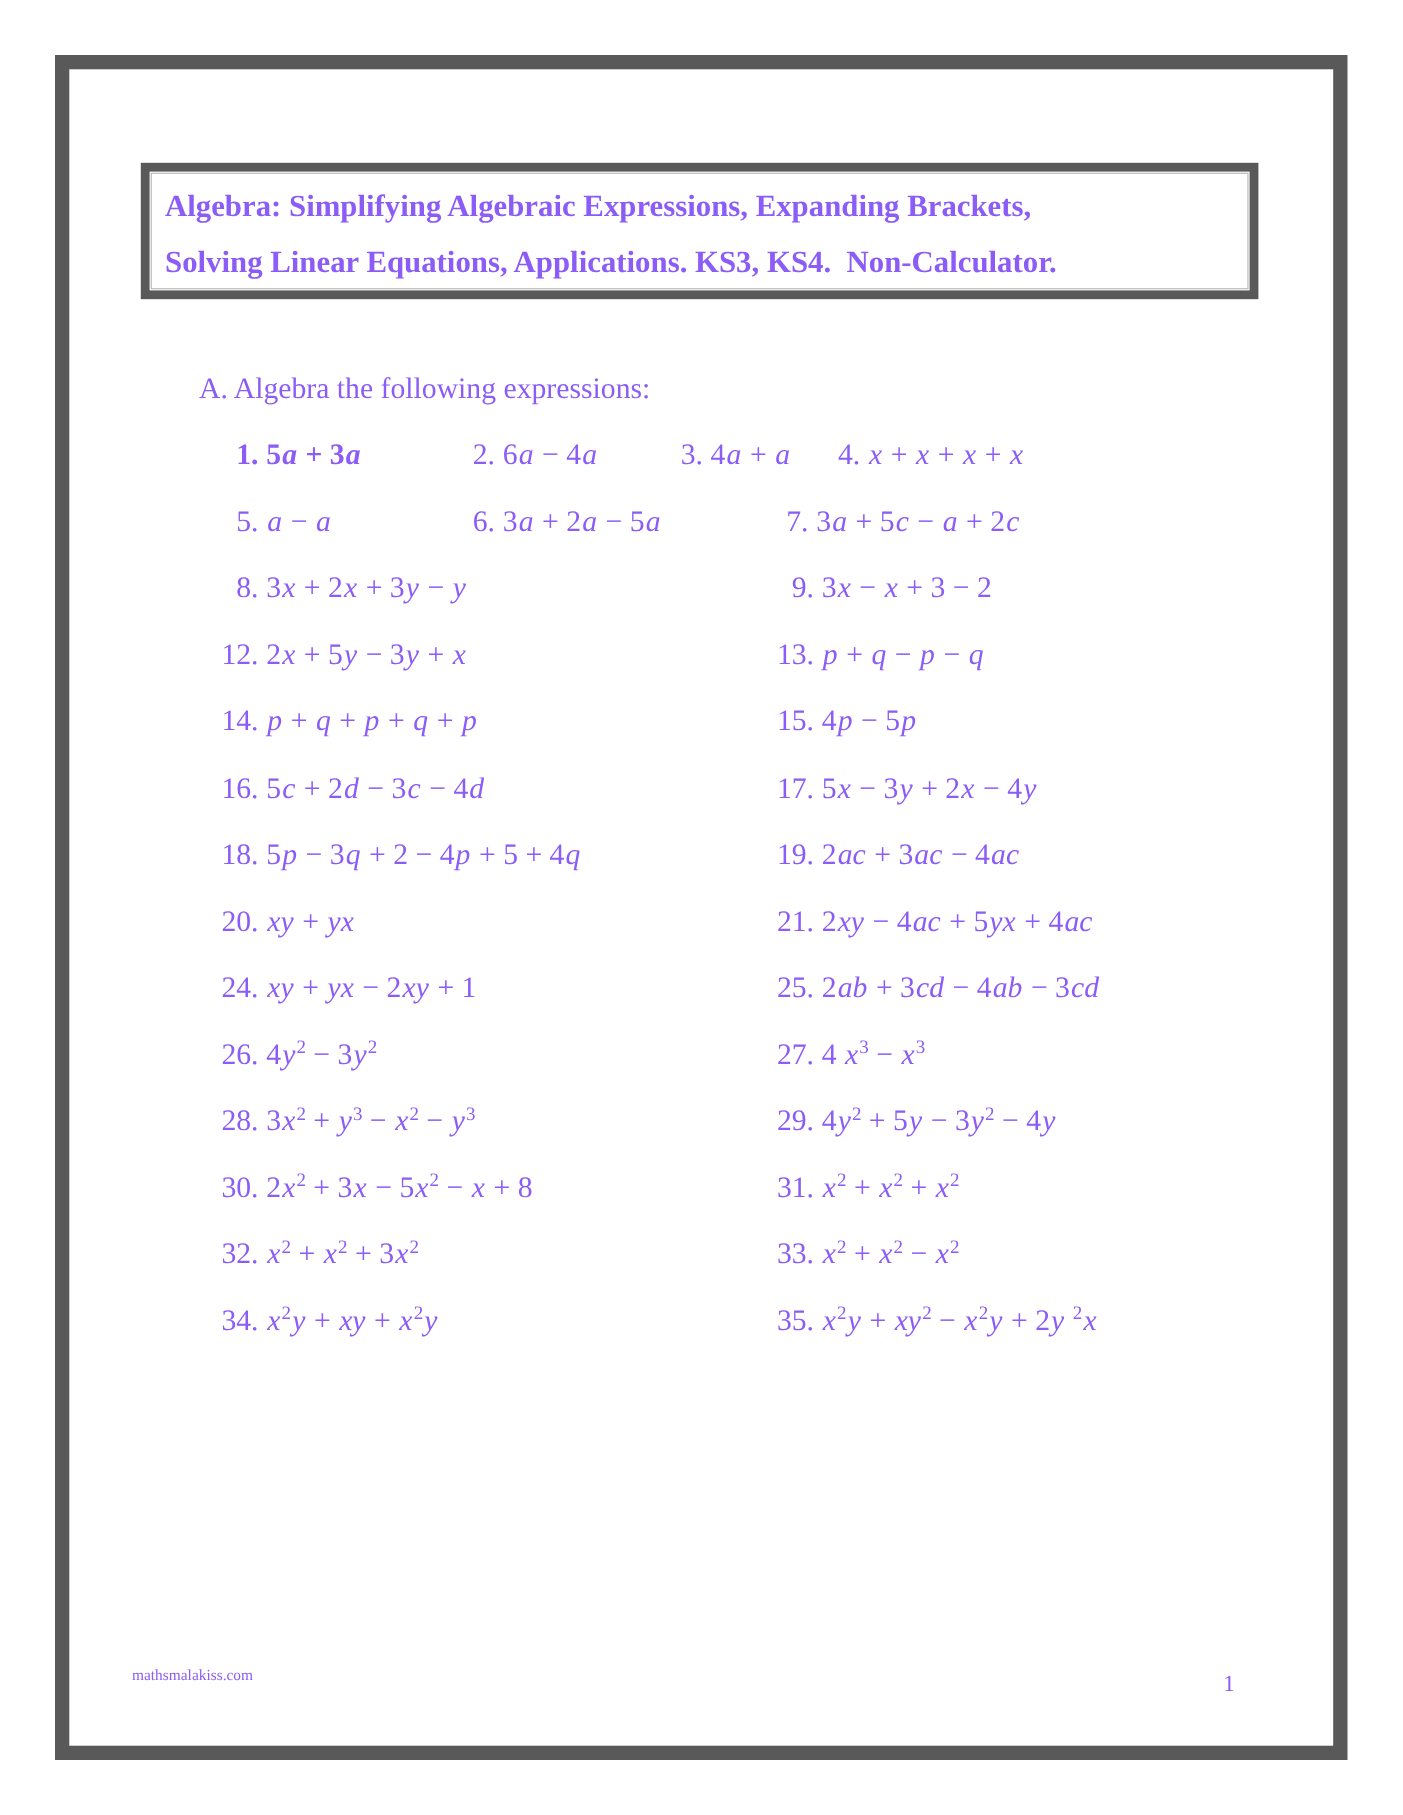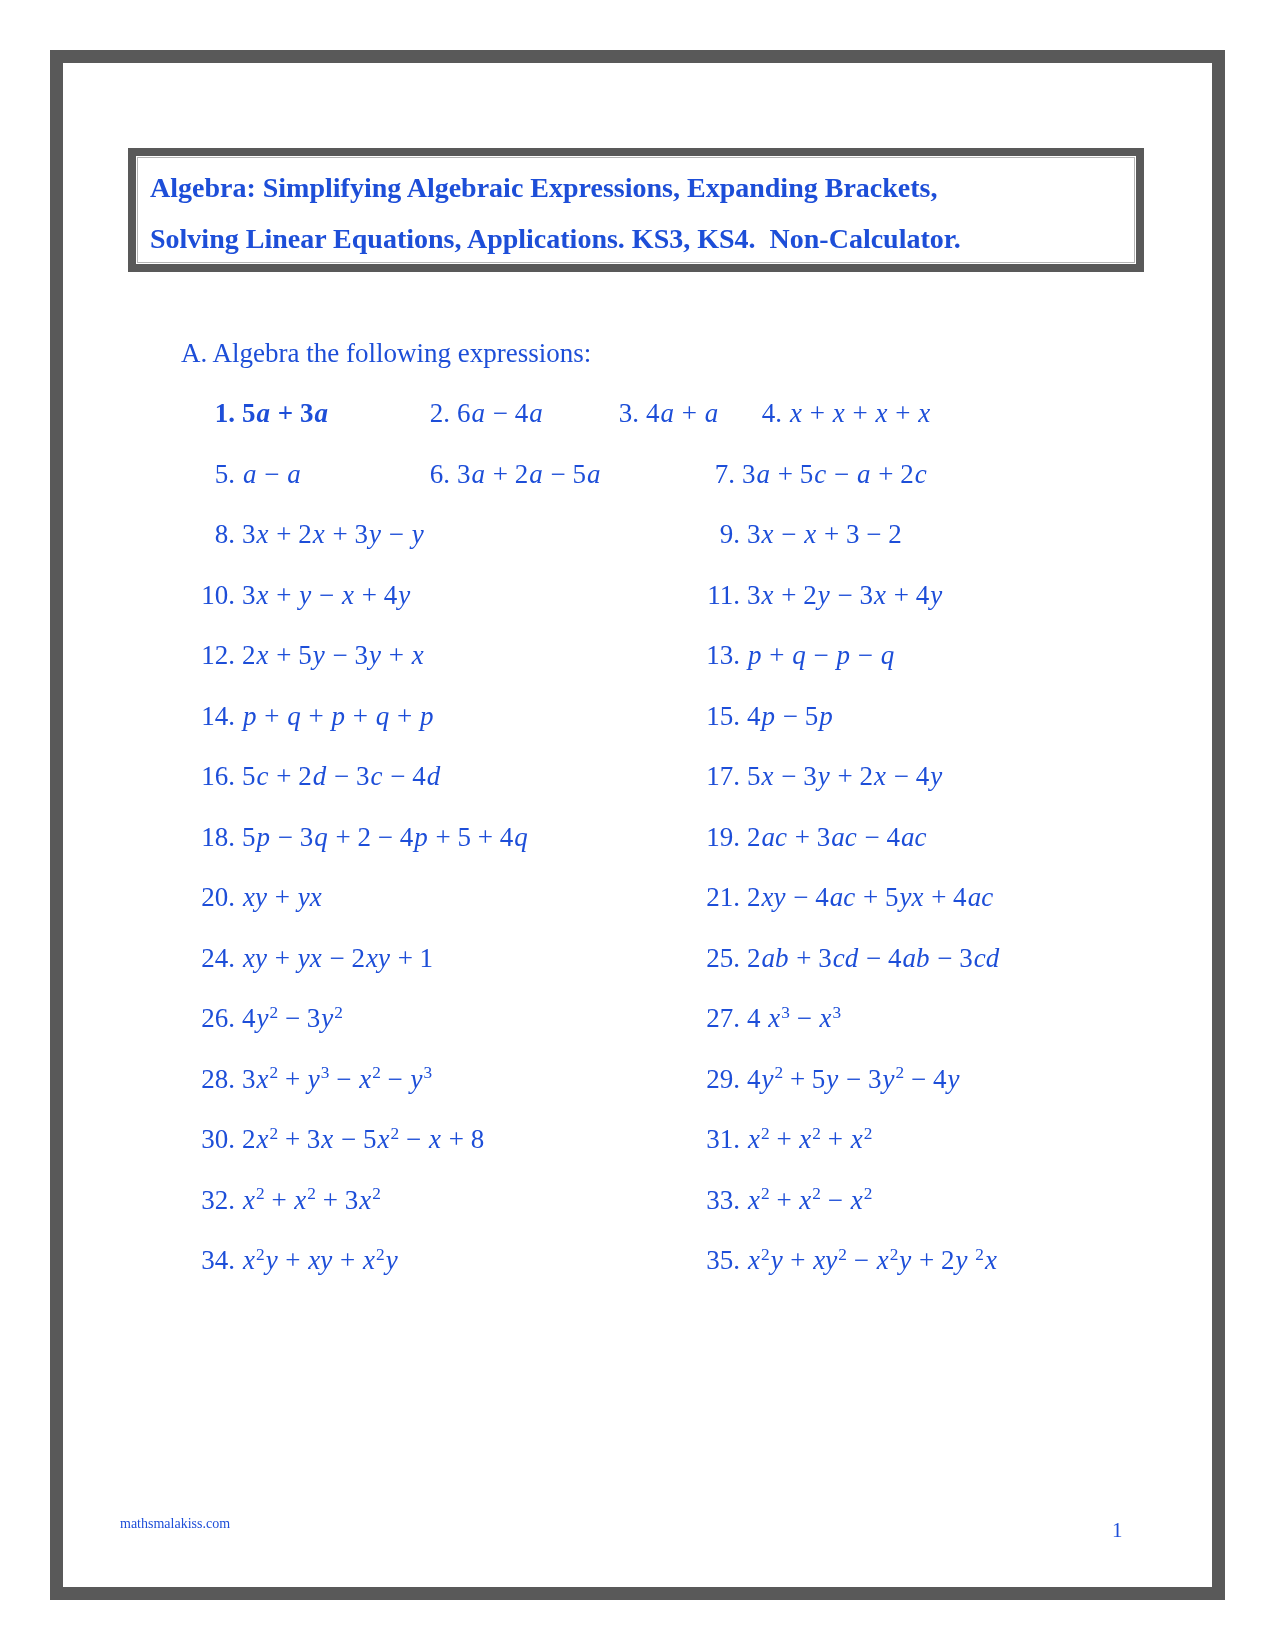--- a/index.html
+++ b/index.html
@@ -1,17 +1,17 @@
 <!DOCTYPE html>
 <html><head>
 <meta charset="utf-8">
 <style>
   html,body{margin:0;padding:0;background:#ffffff;}
   .page{position:relative;width:1275px;height:1650px;background:#fff;
-        font-family:"Liberation Serif","DejaVu Serif",serif;color:#1d4ed8;overflow:hidden;}
+        font-family:"Liberation Serif","DejaVu Serif",serif;color:#8b5cf6;overflow:hidden;}
   .page-frame{position:absolute;left:50px;top:50px;width:1175px;height:1550px;
         border:13px solid #595959;box-sizing:border-box;}
   .title-box{position:absolute;left:128px;top:148px;width:1016px;height:124px;
         border:8px solid #595959;box-sizing:border-box;background:#fff;}
   .title-box::after{content:"";position:absolute;inset:1px;border:1px solid #b5b5b5;pointer-events:none;}
   .title-inner{position:absolute;inset:0;padding:6px 10px 0 14px;}
   .title-line{font-weight:bold;font-size:28px;line-height:51px;white-space:nowrap;}
   .section-heading{position:absolute;left:181px;top:338px;font-size:27px;white-space:nowrap;}
   .problems{position:absolute;left:195px;top:396px;width:1000px;}
   .row{position:relative;height:60.5px;}
@@ -57,24 +57,20 @@
       <div class="row r3">
         <span class="item"><span class="num">5.</span><span class="expr"><i>a</i> − <i>a</i></span></span>
         <span class="item"><span class="num">6.</span><span class="expr">3<i>a</i> + 2<i>a</i> − 5<i>a</i></span></span>
         <span class="item"><span class="num">7.</span><span class="expr">3<i>a</i> + 5<i>c</i> − <i>a</i> + 2<i>c</i></span></span>
       </div>
       <div class="row r2">
         <span class="item"><span class="num">8.</span><span class="expr">3<i>x</i> + 2<i>x</i> + 3<i>y</i> − <i>y</i></span></span>
         <span class="item"><span class="num">9.</span><span class="expr">3<i>x</i> − <i>x</i> + 3 − 2</span></span>
       </div>
       <div class="row r2">
-        <span class="item"><span class="num">10.</span><span class="expr">3<i>x</i> + <i>y</i> − <i>x</i> + 4<i>y</i></span></span>
-        <span class="item"><span class="num">11.</span><span class="expr">3<i>x</i> + 2<i>y</i> − 3<i>x</i> + 4<i>y</i></span></span>
-      </div>
-      <div class="row r2">
         <span class="item"><span class="num">12.</span><span class="expr">2<i>x</i> + 5<i>y</i> − 3<i>y</i> + <i>x</i></span></span>
         <span class="item"><span class="num">13.</span><span class="expr"><i>p</i> + <i>q</i> − <i>p</i> − <i>q</i></span></span>
       </div>
       <div class="row r2">
         <span class="item"><span class="num">14.</span><span class="expr"><i>p</i> + <i>q</i> + <i>p</i> + <i>q</i> + <i>p</i></span></span>
         <span class="item"><span class="num">15.</span><span class="expr">4<i>p</i> − 5<i>p</i></span></span>
       </div>
       <div class="row r2">
         <span class="item"><span class="num">16.</span><span class="expr">5<i>c</i> + 2<i>d</i> − 3<i>c</i> − 4<i>d</i></span></span>
         <span class="item"><span class="num">17.</span><span class="expr">5<i>x</i> − 3<i>y</i> + 2<i>x</i> − 4<i>y</i></span></span>

